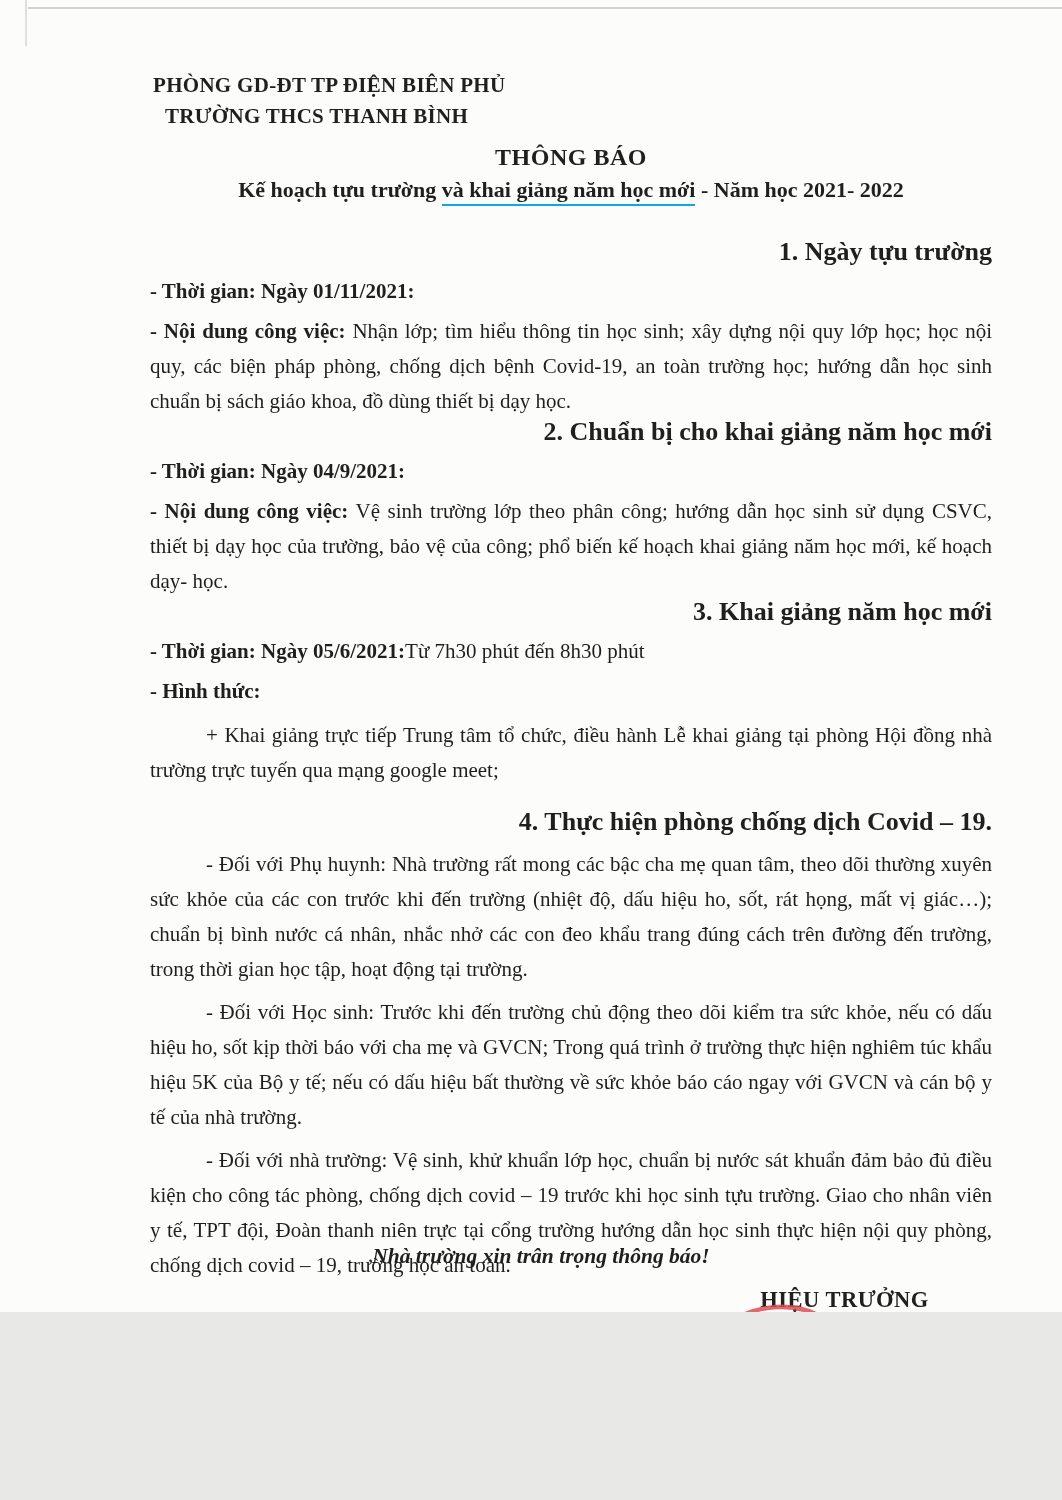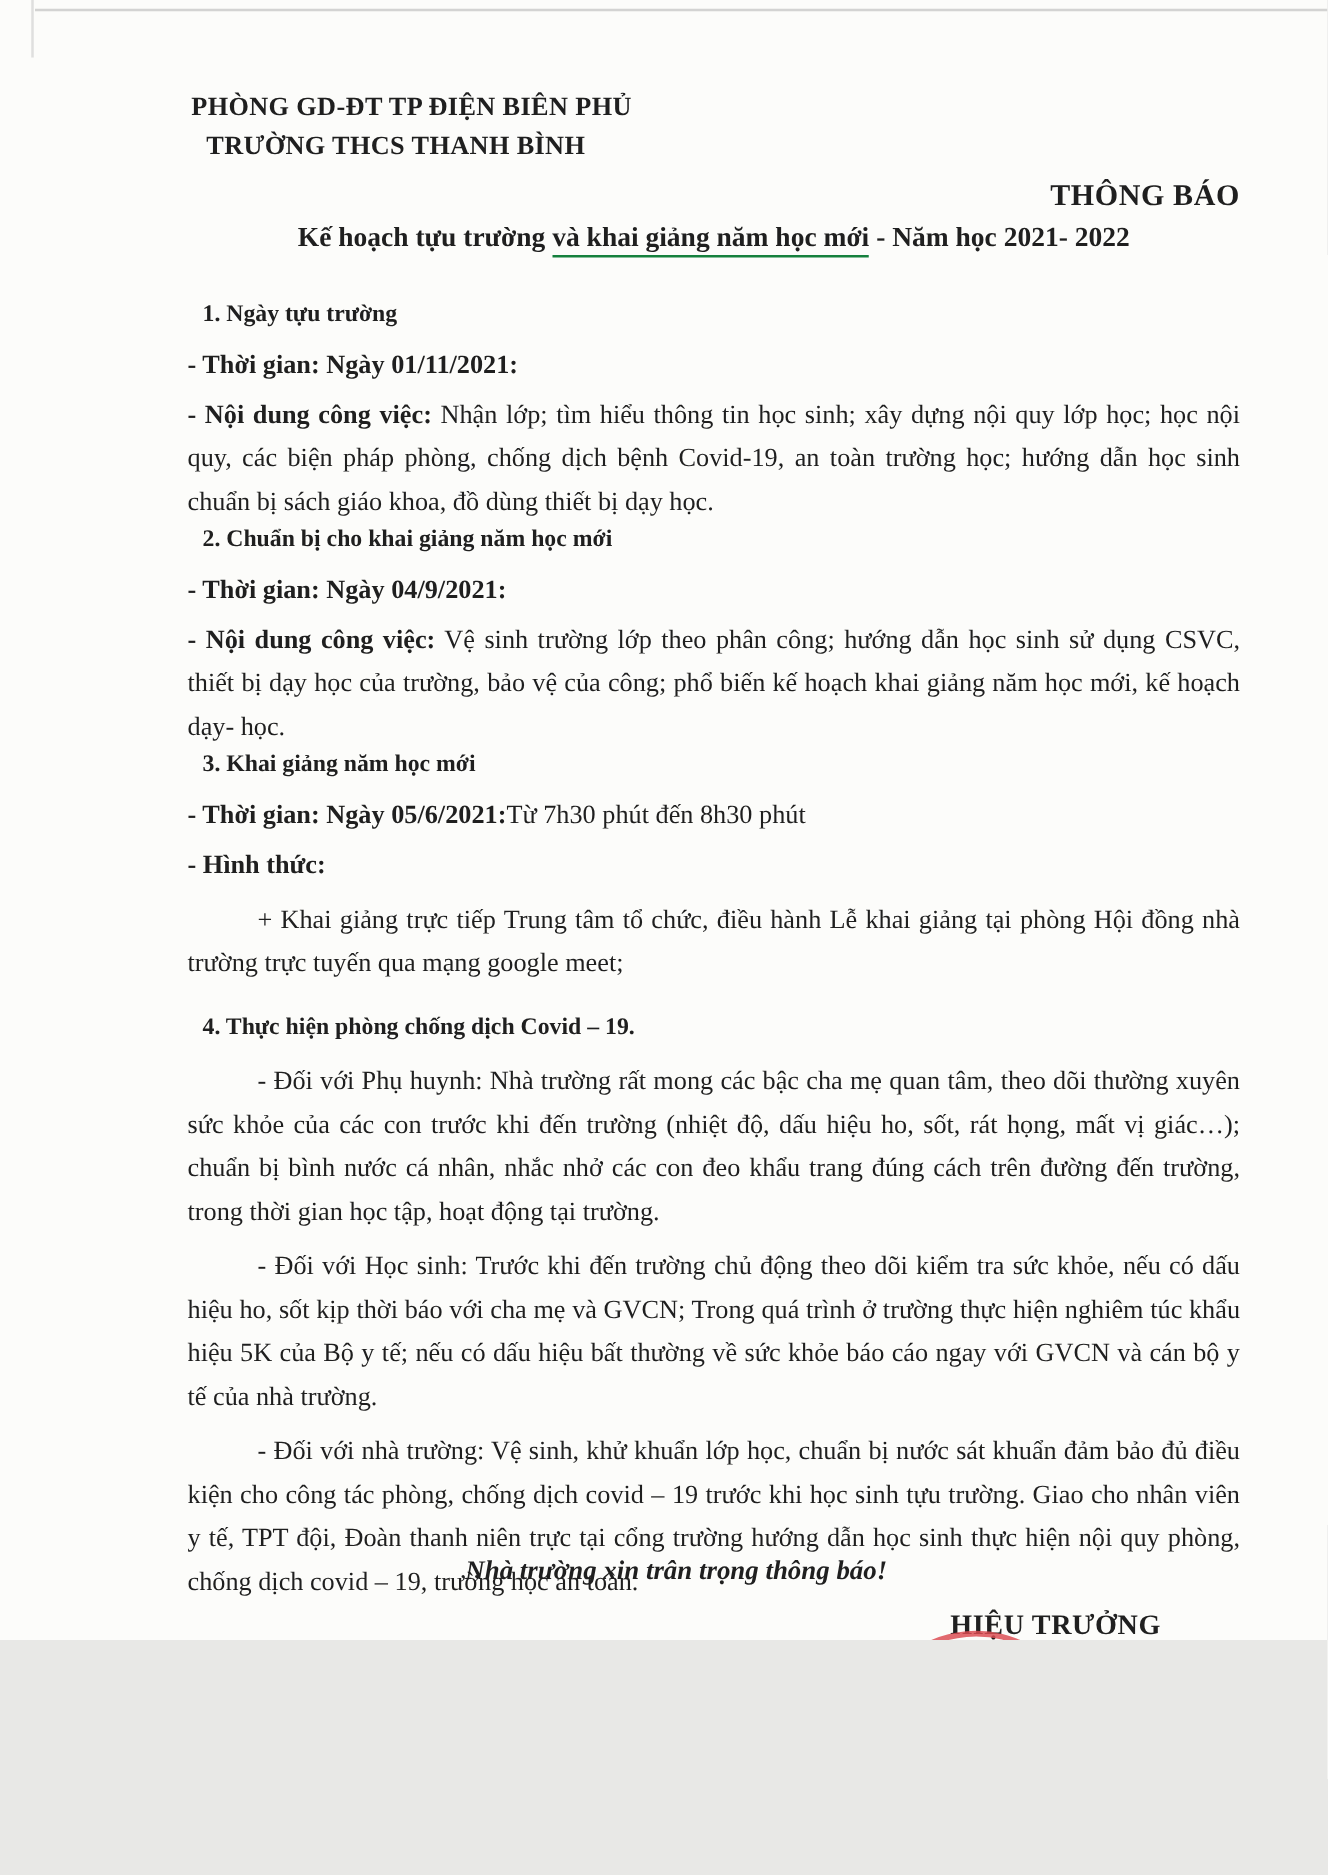--- a/index.html
+++ b/index.html
@@ -21,26 +21,26 @@
   .scan-line-left {
     position: absolute; left: 25px; top: 0; width: 2px; height: 46px;
     background: #c7c7c7; opacity: .55;
   }
   .block { position: absolute; left: 150px; width: 842px; }
 
   .org { top: 70px; left: 153px; font-weight: bold; font-size: 21px; line-height: 31px; letter-spacing: .3px; }
   .org-line2 { padding-left: 12px; }
 
   .titleblock { top: 144px; text-align: center; }
-  .doc-title { font-weight: bold; font-size: 24px; letter-spacing: .5px; text-align: right; }
+  .doc-title { font-weight: bold; font-size: 24px; letter-spacing: .5px; }
   .doc-subtitle { font-weight: bold; font-size: 22px; margin-top: 6px; }
-  .doc-subtitle .u { border-bottom: 2px solid #15803d; padding-bottom: 2px; }
+  .doc-subtitle .u { border-bottom: 2px solid #0ea5e9; padding-bottom: 2px; }
 
   .sec { font-size: 21px; line-height: 35px; }
-  .sec h2 { font-size: 19px; font-weight: bold; line-height: 35px; margin: 0 0 3px 12px; }
+  .sec h2 { font-size: 26px; font-weight: bold; line-height: 35px; margin: 0 0 3px 12px; text-align: right; }
   .sec p { margin-top: 5px; }
   .just { text-align: justify; }
   .ind { text-indent: 56px; }
   .sec-1 { top: 234px; }
   .sec-2 { top: 414px; }
   .sec-3 { top: 594px; }
   .sec-4 { top: 804px; }
   .sec-3 .bullet { margin-top: 9px; }
   .sec-4 p { margin-top: 8px; }
 

